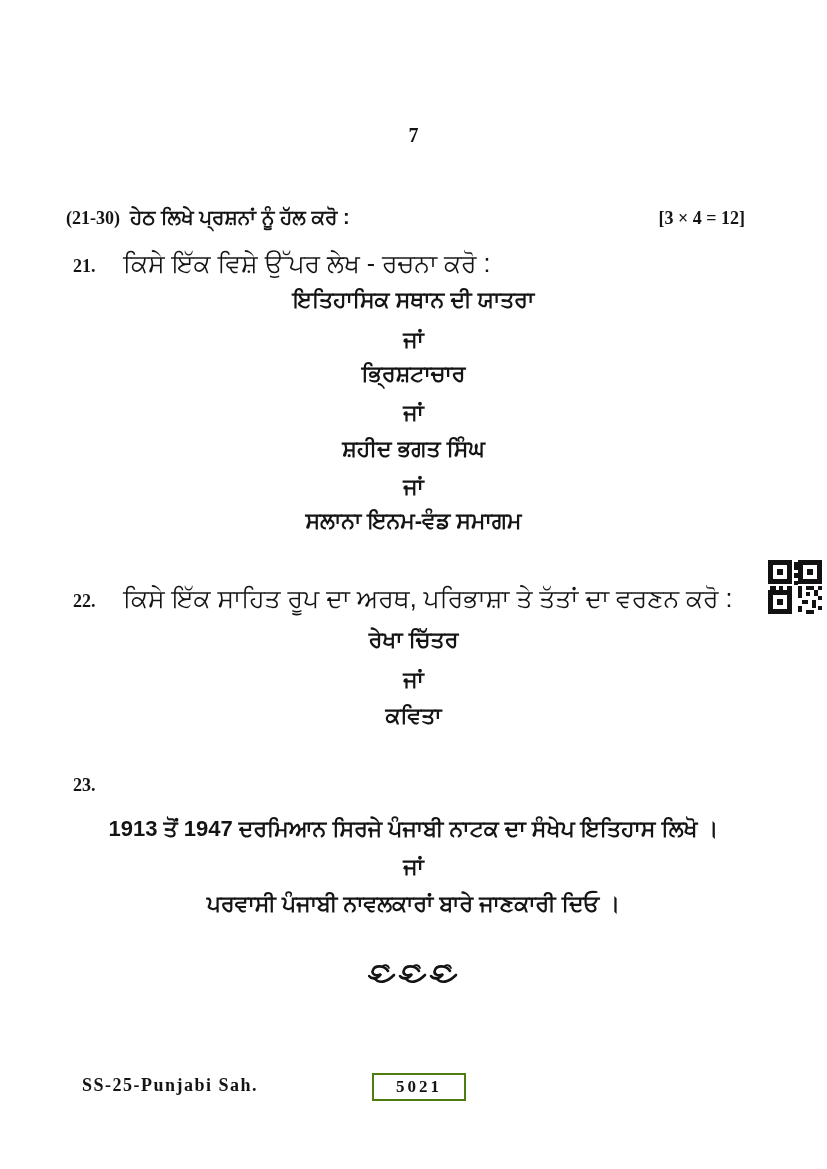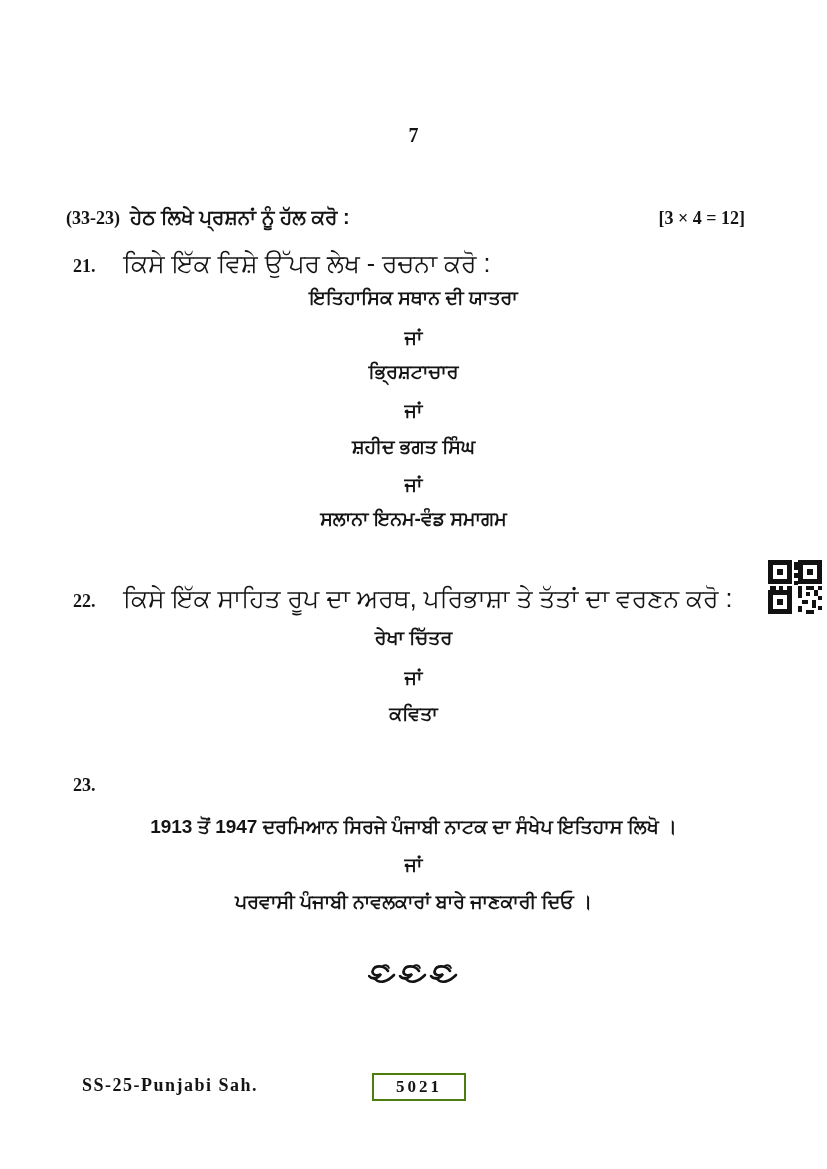--- a/index.html
+++ b/index.html
@@ -40,21 +40,21 @@
     display:flex;align-items:baseline;
   }
   .q-num{
     font-size:18px;font-weight:700;
     width:34px;flex:0 0 34px;
   }
   .q-text{font-size:25px;font-weight:400;line-height:1.4;margin-left:16px;}
 
   .center-line{
     left:0;right:0;text-align:center;
-    font-size:19px;font-weight:600;line-height:1.4;
+    font-size:22px;font-weight:600;line-height:1.4;
   }
   .or-line{font-weight:700;}
 
   .qr{top:559px;left:767px;width:56px;height:56px;}
 
   .ornament{top:963px;}
   .ornament svg{vertical-align:middle;}
 
   .footer-code{
     top:1075px;left:82px;
@@ -70,21 +70,21 @@
 </head>
 <body>
 
 <div class="page">
 
   <div class="abs centered page-number serif">7</div>
 
 
   <div class="abs instruction-row">
     <div class="instruction-left">
-      <span class="range serif">(33-23)</span>
+      <span class="range serif">(21-30)</span>
       <span class="instruction-text">ਹੇਠ ਲਿਖੇ ਪ੍ਰਸ਼ਨਾਂ ਨੂੰ ਹੱਲ ਕਰੋ :</span>
     </div>
     <div class="marks serif">[3 × 4 = 12]</div>
   </div>
 
   <div class="abs q-row" style="top:246px">
     <span class="q-num serif">21.</span>
     <span class="q-text">ਕਿਸੇ ਇੱਕ ਵਿਸ਼ੇ ਉੱਪਰ ਲੇਖ - ਰਚਨਾ ਕਰੋ :</span>
   </div>
   <div class="abs center-line" style="top:285px">ਇਤਿਹਾਸਿਕ ਸਥਾਨ ਦੀ ਯਾਤਰਾ</div>

